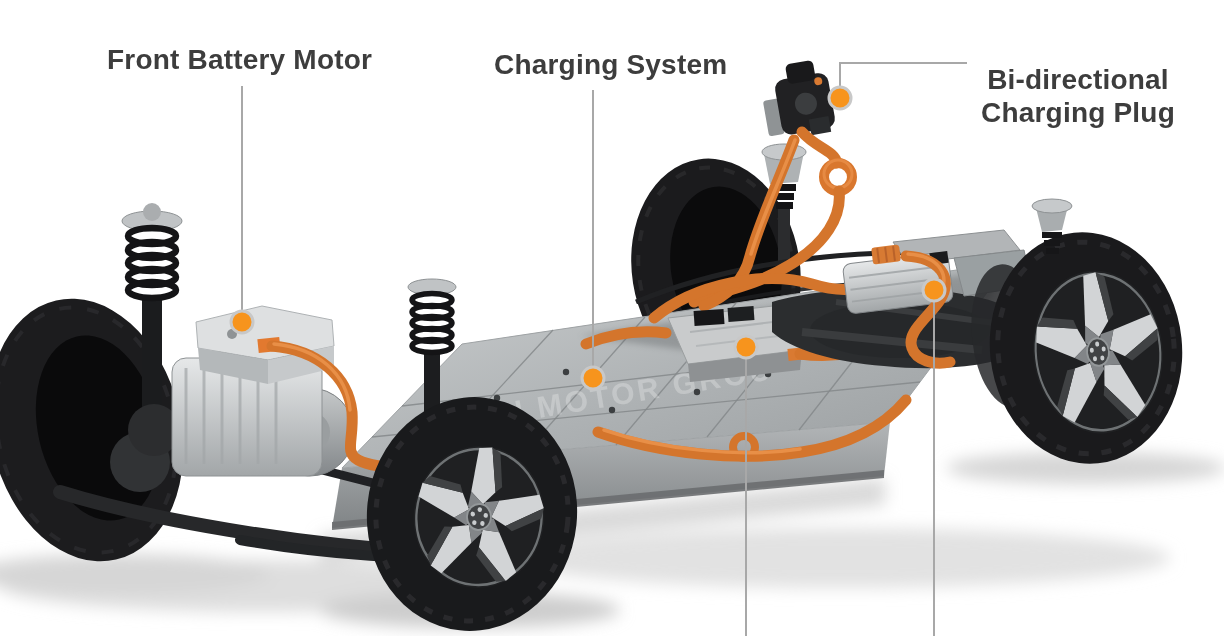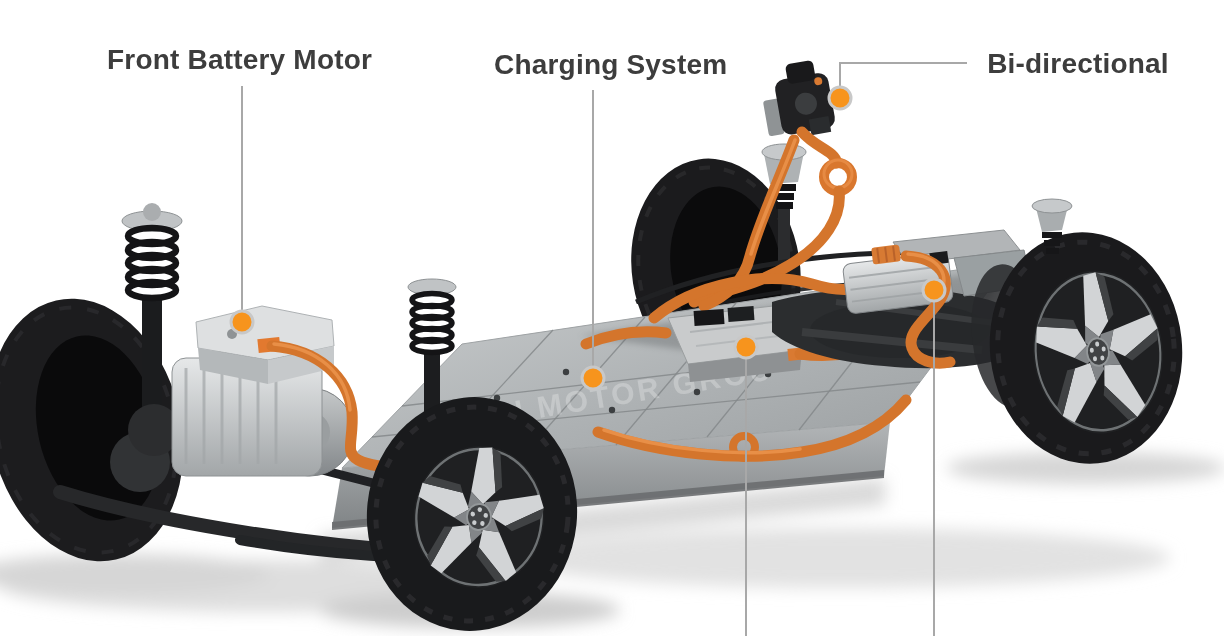--- a/index.html
+++ b/index.html
@@ -2,21 +2,21 @@
 <html><head>
 <meta charset="utf-8">
 <style>
   html,body{margin:0;padding:0;background:#fff;}
   .stage{position:relative;width:1224px;height:636px;background:#ffffff;overflow:hidden;
          font-family:"Liberation Sans",sans-serif;}
   .stage svg{position:absolute;left:0;top:0;}
   .lbl{position:absolute;font-weight:bold;color:#3d3d3d;font-size:28px;letter-spacing:.2px;
        white-space:nowrap;z-index:5;}
   .lbl2{position:absolute;font-weight:bold;color:#3d3d3d;font-size:28px;letter-spacing:.2px;
-        text-align:center;line-height:33px;z-index:5;}
+        text-align:center;line-height:33px;z-index:5;margin-top:16px;}
   .cable{fill:none;stroke:#d4752c;stroke-width:11;stroke-linecap:round;}
   .cablehi{fill:none;stroke:#f19a52;stroke-width:3.5;stroke-linecap:round;opacity:.7;}
   .leader{fill:none;stroke:#a8a8a8;stroke-width:2;}
   .seam{stroke:#85898b;stroke-width:1.3;opacity:.85;}
 </style>
 </head>
 <body>
 
 <div class="stage">
 
@@ -289,15 +289,16 @@
     <circle cx="934" cy="290" r="11" fill="#F7941D" stroke="#c8c8c8" stroke-width="3"></circle>
   </g>
 </svg>
 
 <div class="lbl" style="left:107px;top:44px;">Front Battery Motor</div>
 
 <div class="lbl" style="left:494px;top:49px;">Charging System</div>
 
 <div class="lbl2" style="left:962px;top:47px;width:232px;">
   <div>Bi-directional</div>
+  <div>Charging Plug</div>
 </div>
 
 </div>
 
 </body></html>

